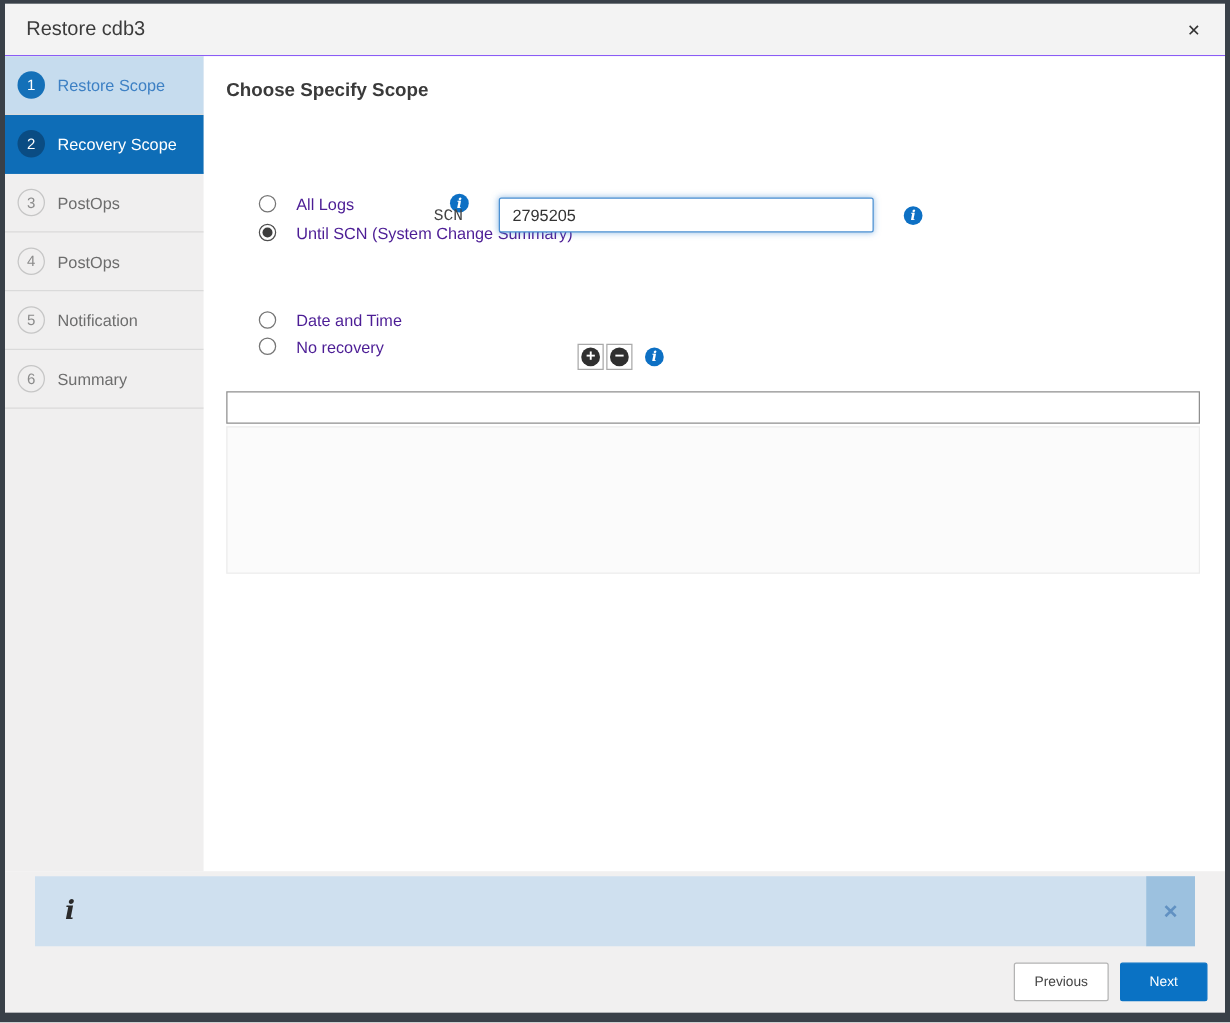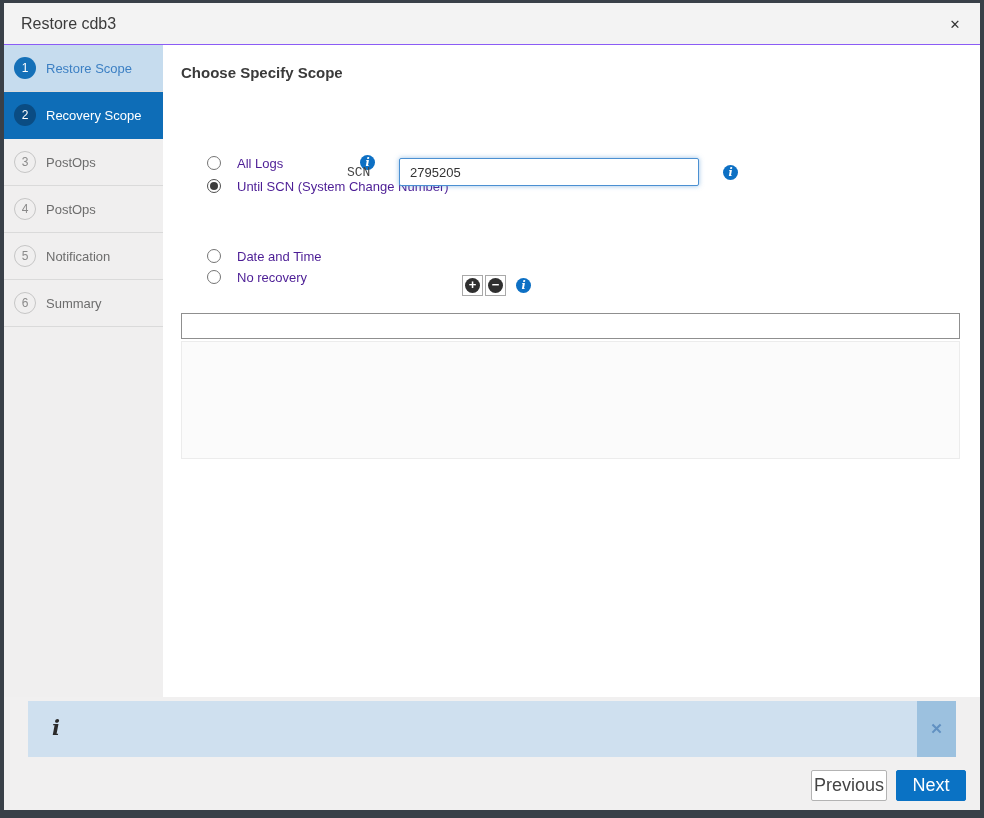--- a/index.html
+++ b/index.html
@@ -126,21 +126,21 @@
     display: flex; align-items: center; font-size: 13px; color: #3e3e3e;
   }
   .banner .b-close {
     position: absolute; right: 0; top: 0; width: 39px; height: 56px;
     background: #9cc1df; color: #6191c2; font-size: 15px; font-weight: bold;
     display: flex; align-items: center; justify-content: center; cursor: pointer;
   }
   .footer-btn {
     position: absolute; top: 73px; height: 31px;
     display: flex; align-items: center; justify-content: center;
-    font-size: 18px; border-radius: 2px; cursor: pointer;
+    font-size: 11px; border-radius: 2px; cursor: pointer;
   }
   .btn-previous { right: 93px; width: 76px; background: #ffffff; border: 1px solid #b3b3b3; color: #444; }
   .btn-next { right: 14px; width: 70px; background: #0a72c4; border: 1px solid #0a72c4; color: #ffffff; }
 </style>
 </head>
 <body>
 
 <div class="window">
 
   <div class="header">
@@ -179,21 +179,21 @@
     <h2>Choose Specify Scope</h2>
 
     <div class="opt-row row-alllogs">
       <span class="radio"></span>
       <span class="opt-label">All Logs</span>
       <span class="info-icon">i</span>
     </div>
 
     <div class="opt-row row-untilscn">
       <span class="radio selected"></span>
-      <span class="opt-label">Until SCN (System Change Number)</span>
+      <span class="opt-label">Until SCN (System Change Summary)</span>
     </div>
 
     <div class="scn-label">SCN</div>
     <input class="scn-input" type="text" value="2795205" style="">
     <span class="info-icon scn-info">i</span>
 
     <div class="opt-row row-datetime">
       <span class="radio"></span>
       <span class="opt-label">Date and Time</span>
     </div>

